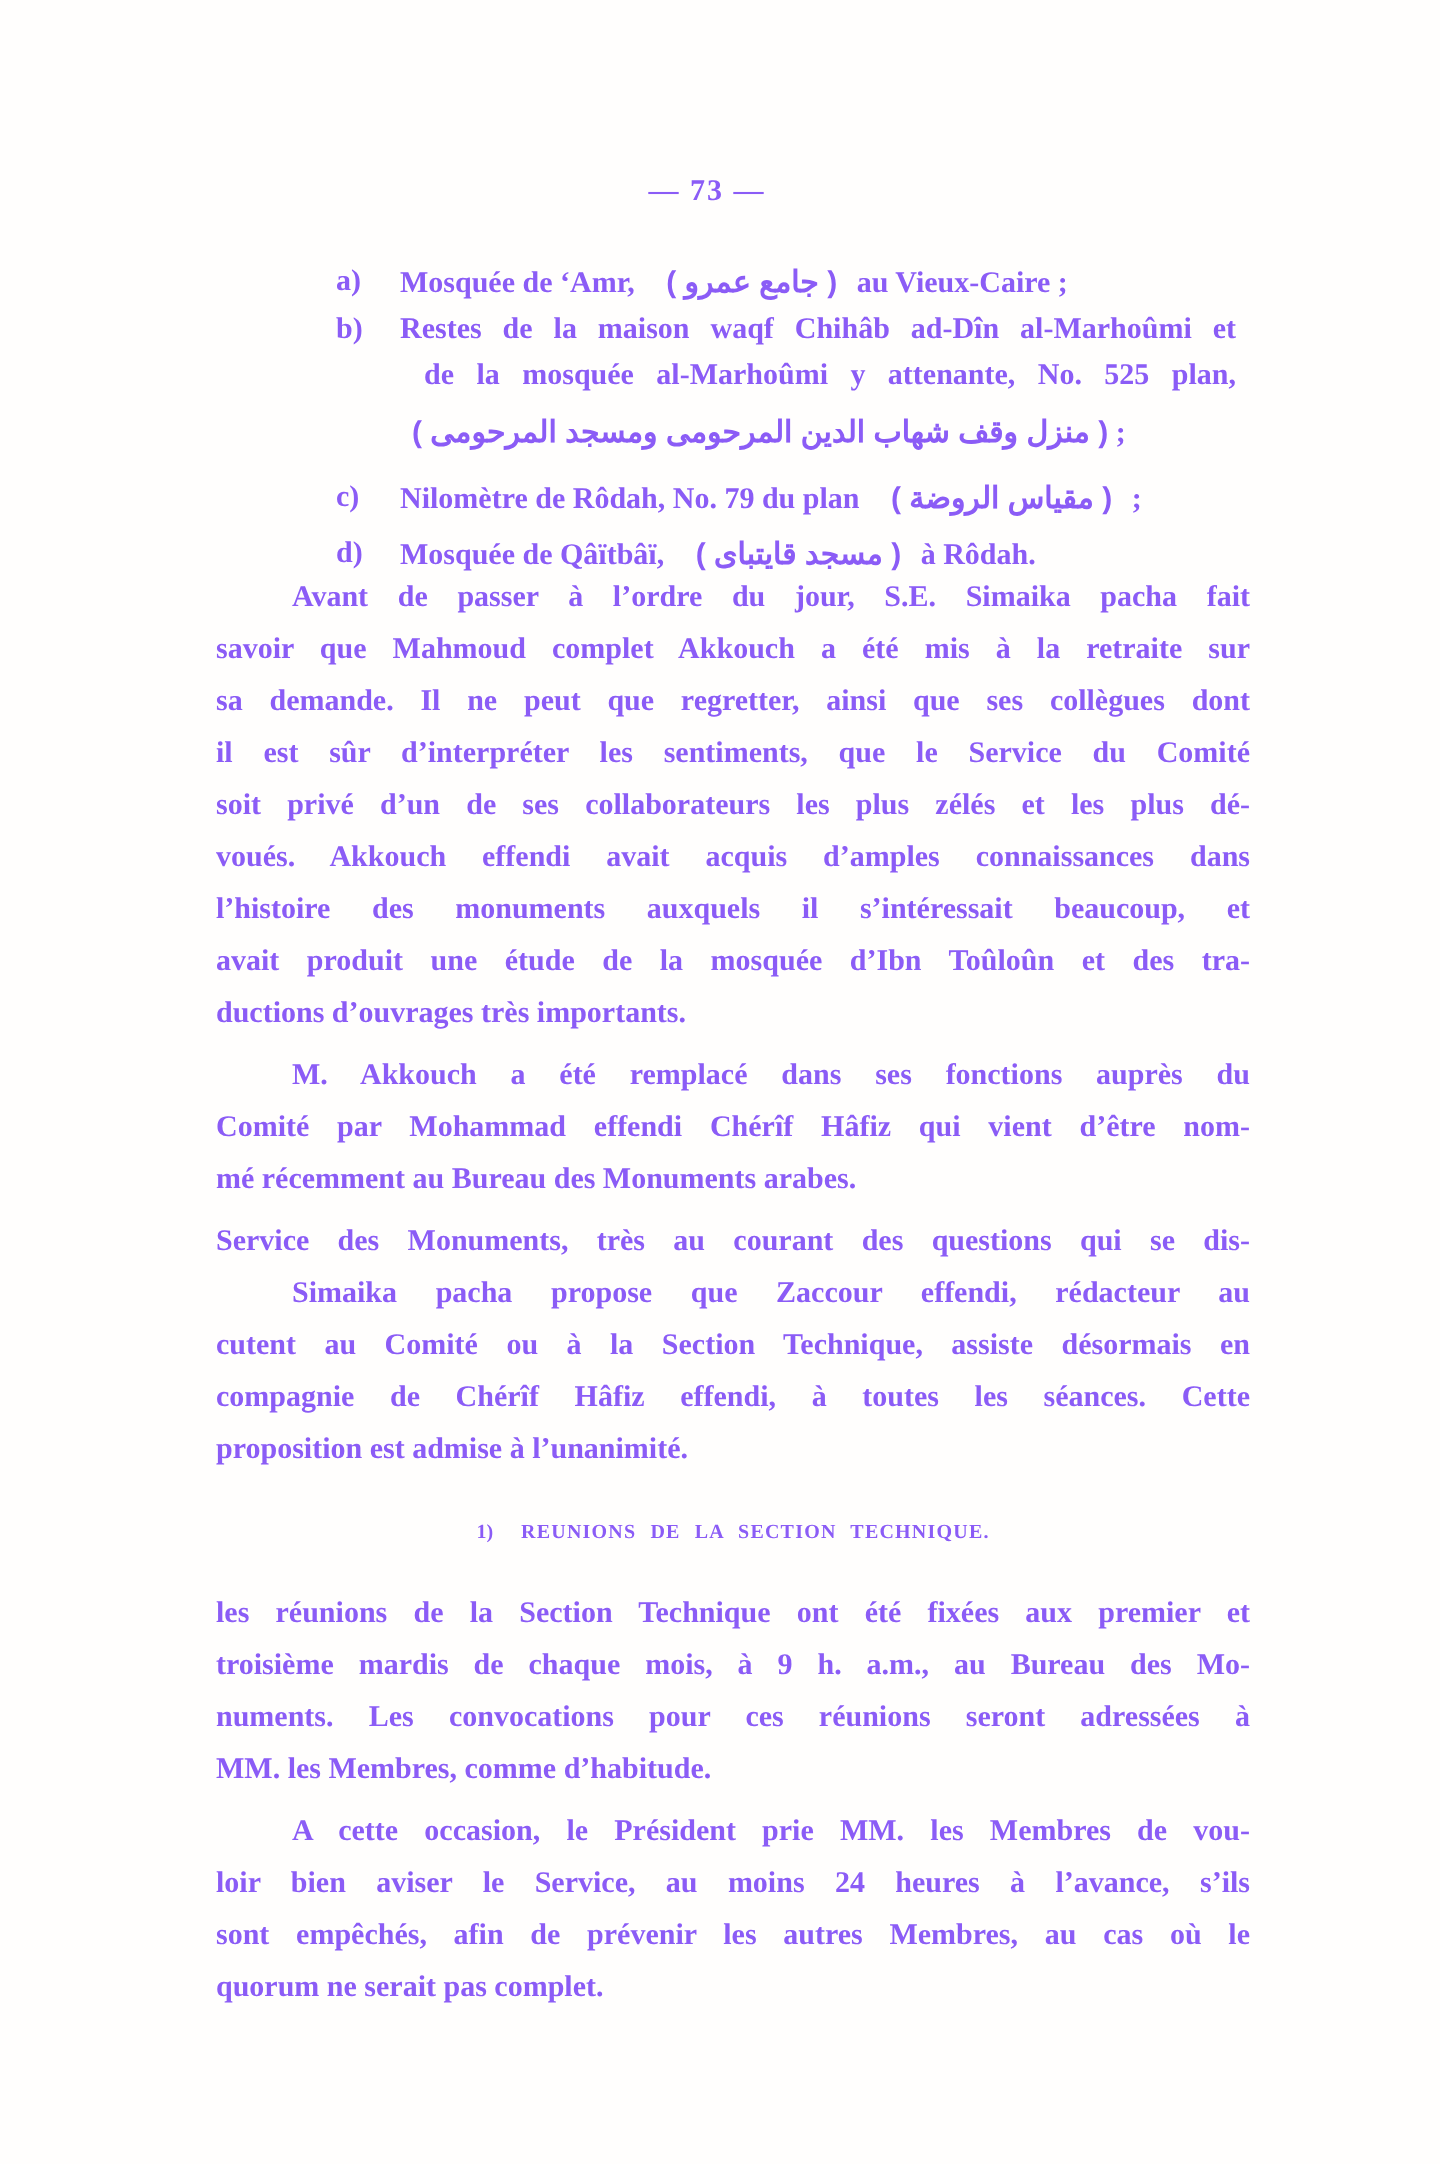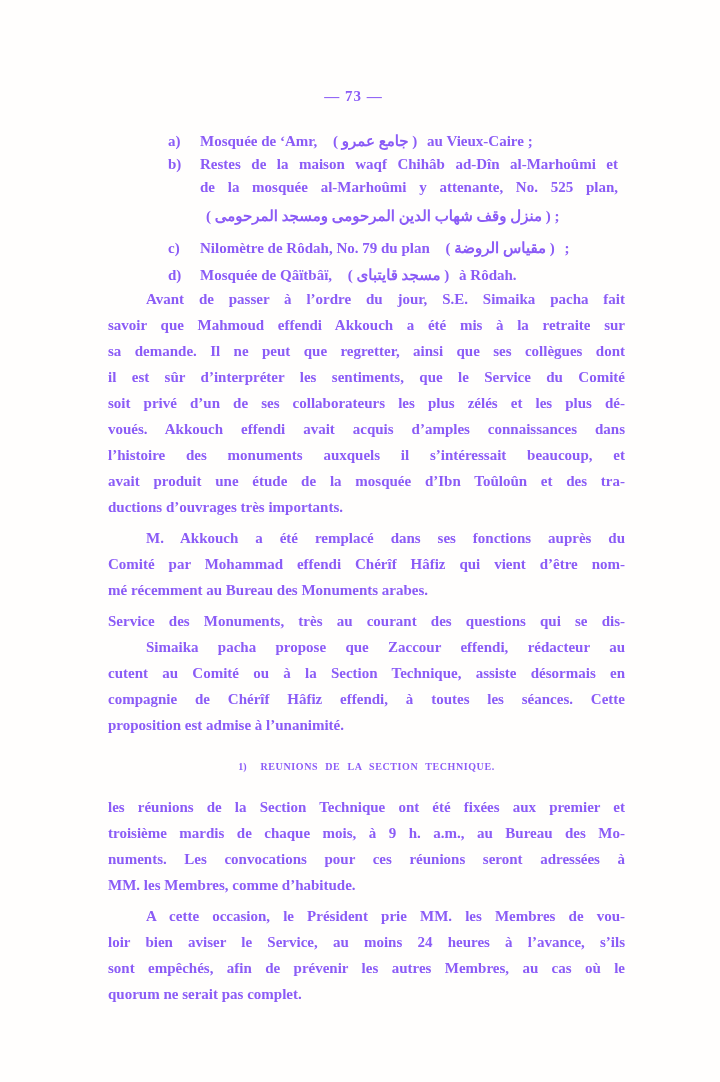--- a/index.html
+++ b/index.html
@@ -18,23 +18,23 @@
   }
   
   .list {
     position:absolute; top:130px; left:168px; width:450px;
     font-size:15px; line-height:23px;
   }
   .li-row { display:flex; }
   .li-lbl { flex:none; width:32px; }
   .li-txt { flex:1; }
   .just { text-align:justify; text-align-last:justify; }
-  .li-sub { margin-left:32px; }
+  .li-sub { margin-left:44px; }
   .ar {
-    font-family:Liberation Serif, serif;
+    font-family:Liberation Sans, sans-serif;
     font-size:15px; direction:rtl; unicode-bidi:isolate;text-align:center;
   }
   .ar-line { line-height:34px; margin-left:38px; }
   .gap-sm { margin-top:4px; }
   .ar-pad { margin-left:12px; margin-right:6px; }
   
   .content {
     position:absolute; top:286px; left:108px; width:517px;
     font-size:15px; line-height:26px;
   }
@@ -95,21 +95,21 @@
         <span>à Rôdah.</span>
       </span>
     </div>
 
   </div>
 
   <div class="content">
 
     <div class="para">
       <div class="jl ind">Avant de passer à l’ordre du jour, S.E. Simaika pacha fait</div>
-      <div class="jl">savoir que Mahmoud effendi Akkouch a été mis à la retraite sur</div>
+      <div class="jl">savoir que Mahmoud complet Akkouch a été mis à la retraite sur</div>
       <div class="jl">sa demande. Il ne peut que regretter, ainsi que ses collègues dont</div>
       <div class="jl">il est sûr d’interpréter les sentiments, que le Service du Comité</div>
       <div class="jl">soit privé d’un de ses collaborateurs les plus zélés et les plus dé-</div>
       <div class="jl">voués. Akkouch effendi avait acquis d’amples connaissances dans</div>
       <div class="jl">l’histoire des monuments auxquels il s’intéressait beaucoup, et</div>
       <div class="jl">avait produit une étude de la mosquée d’Ibn Toûloûn et des tra-</div>
       <div class="ll">ductions d’ouvrages très importants.</div>
     </div>
 
     <div class="para">

